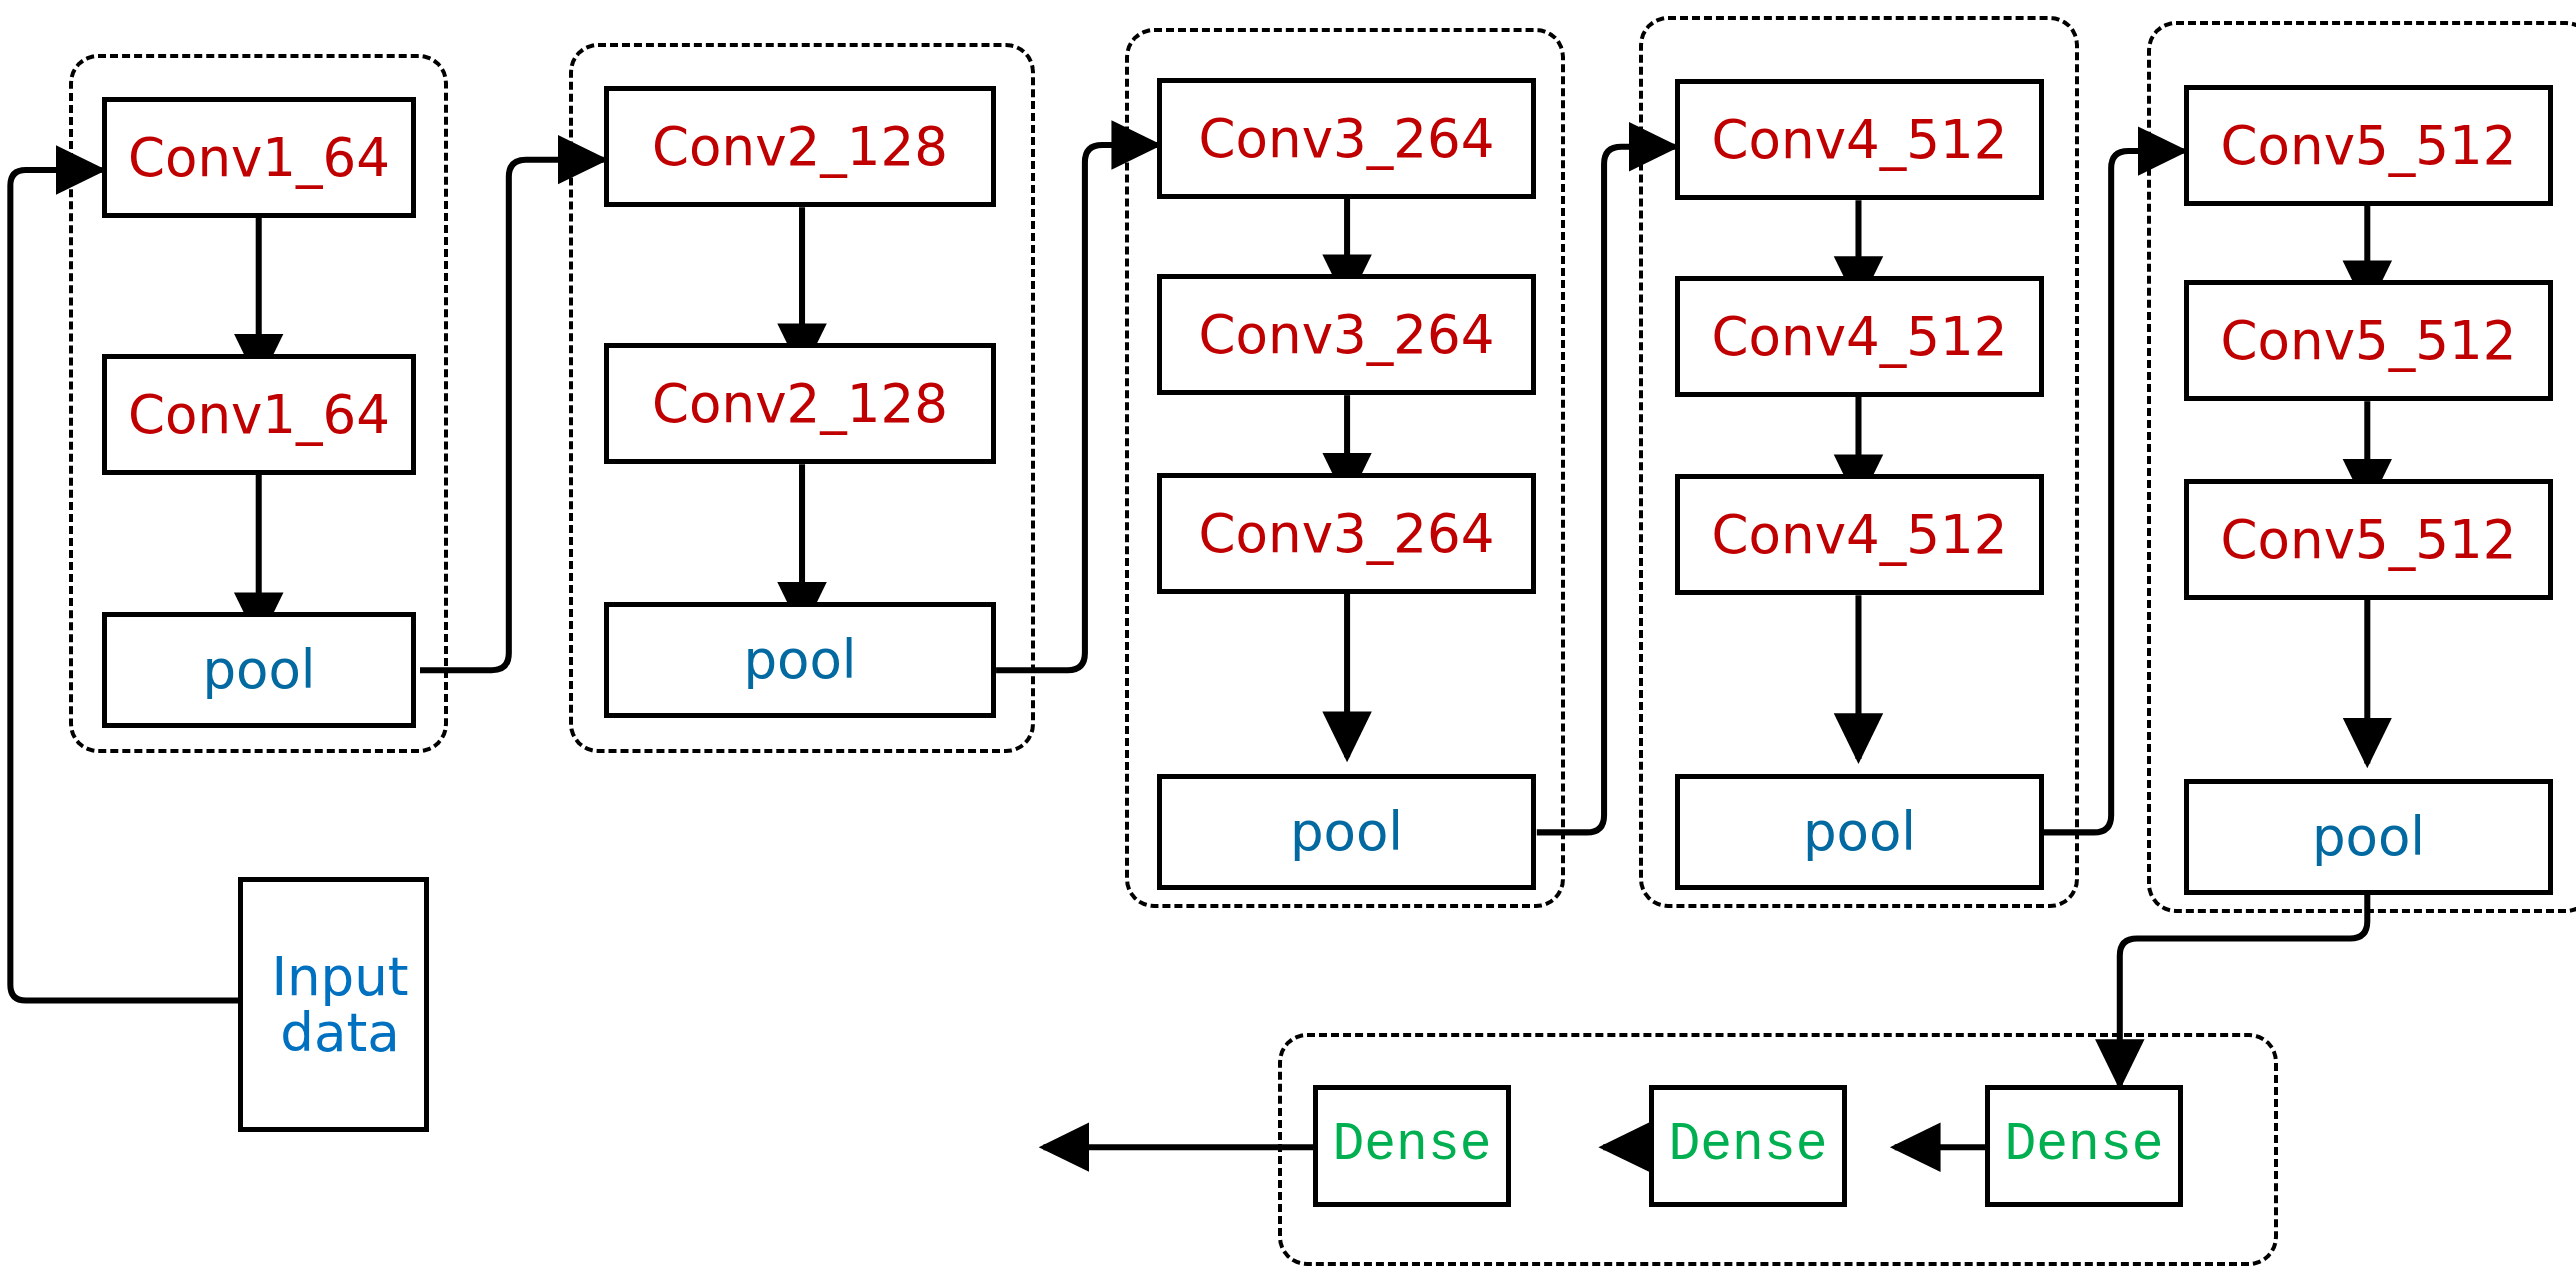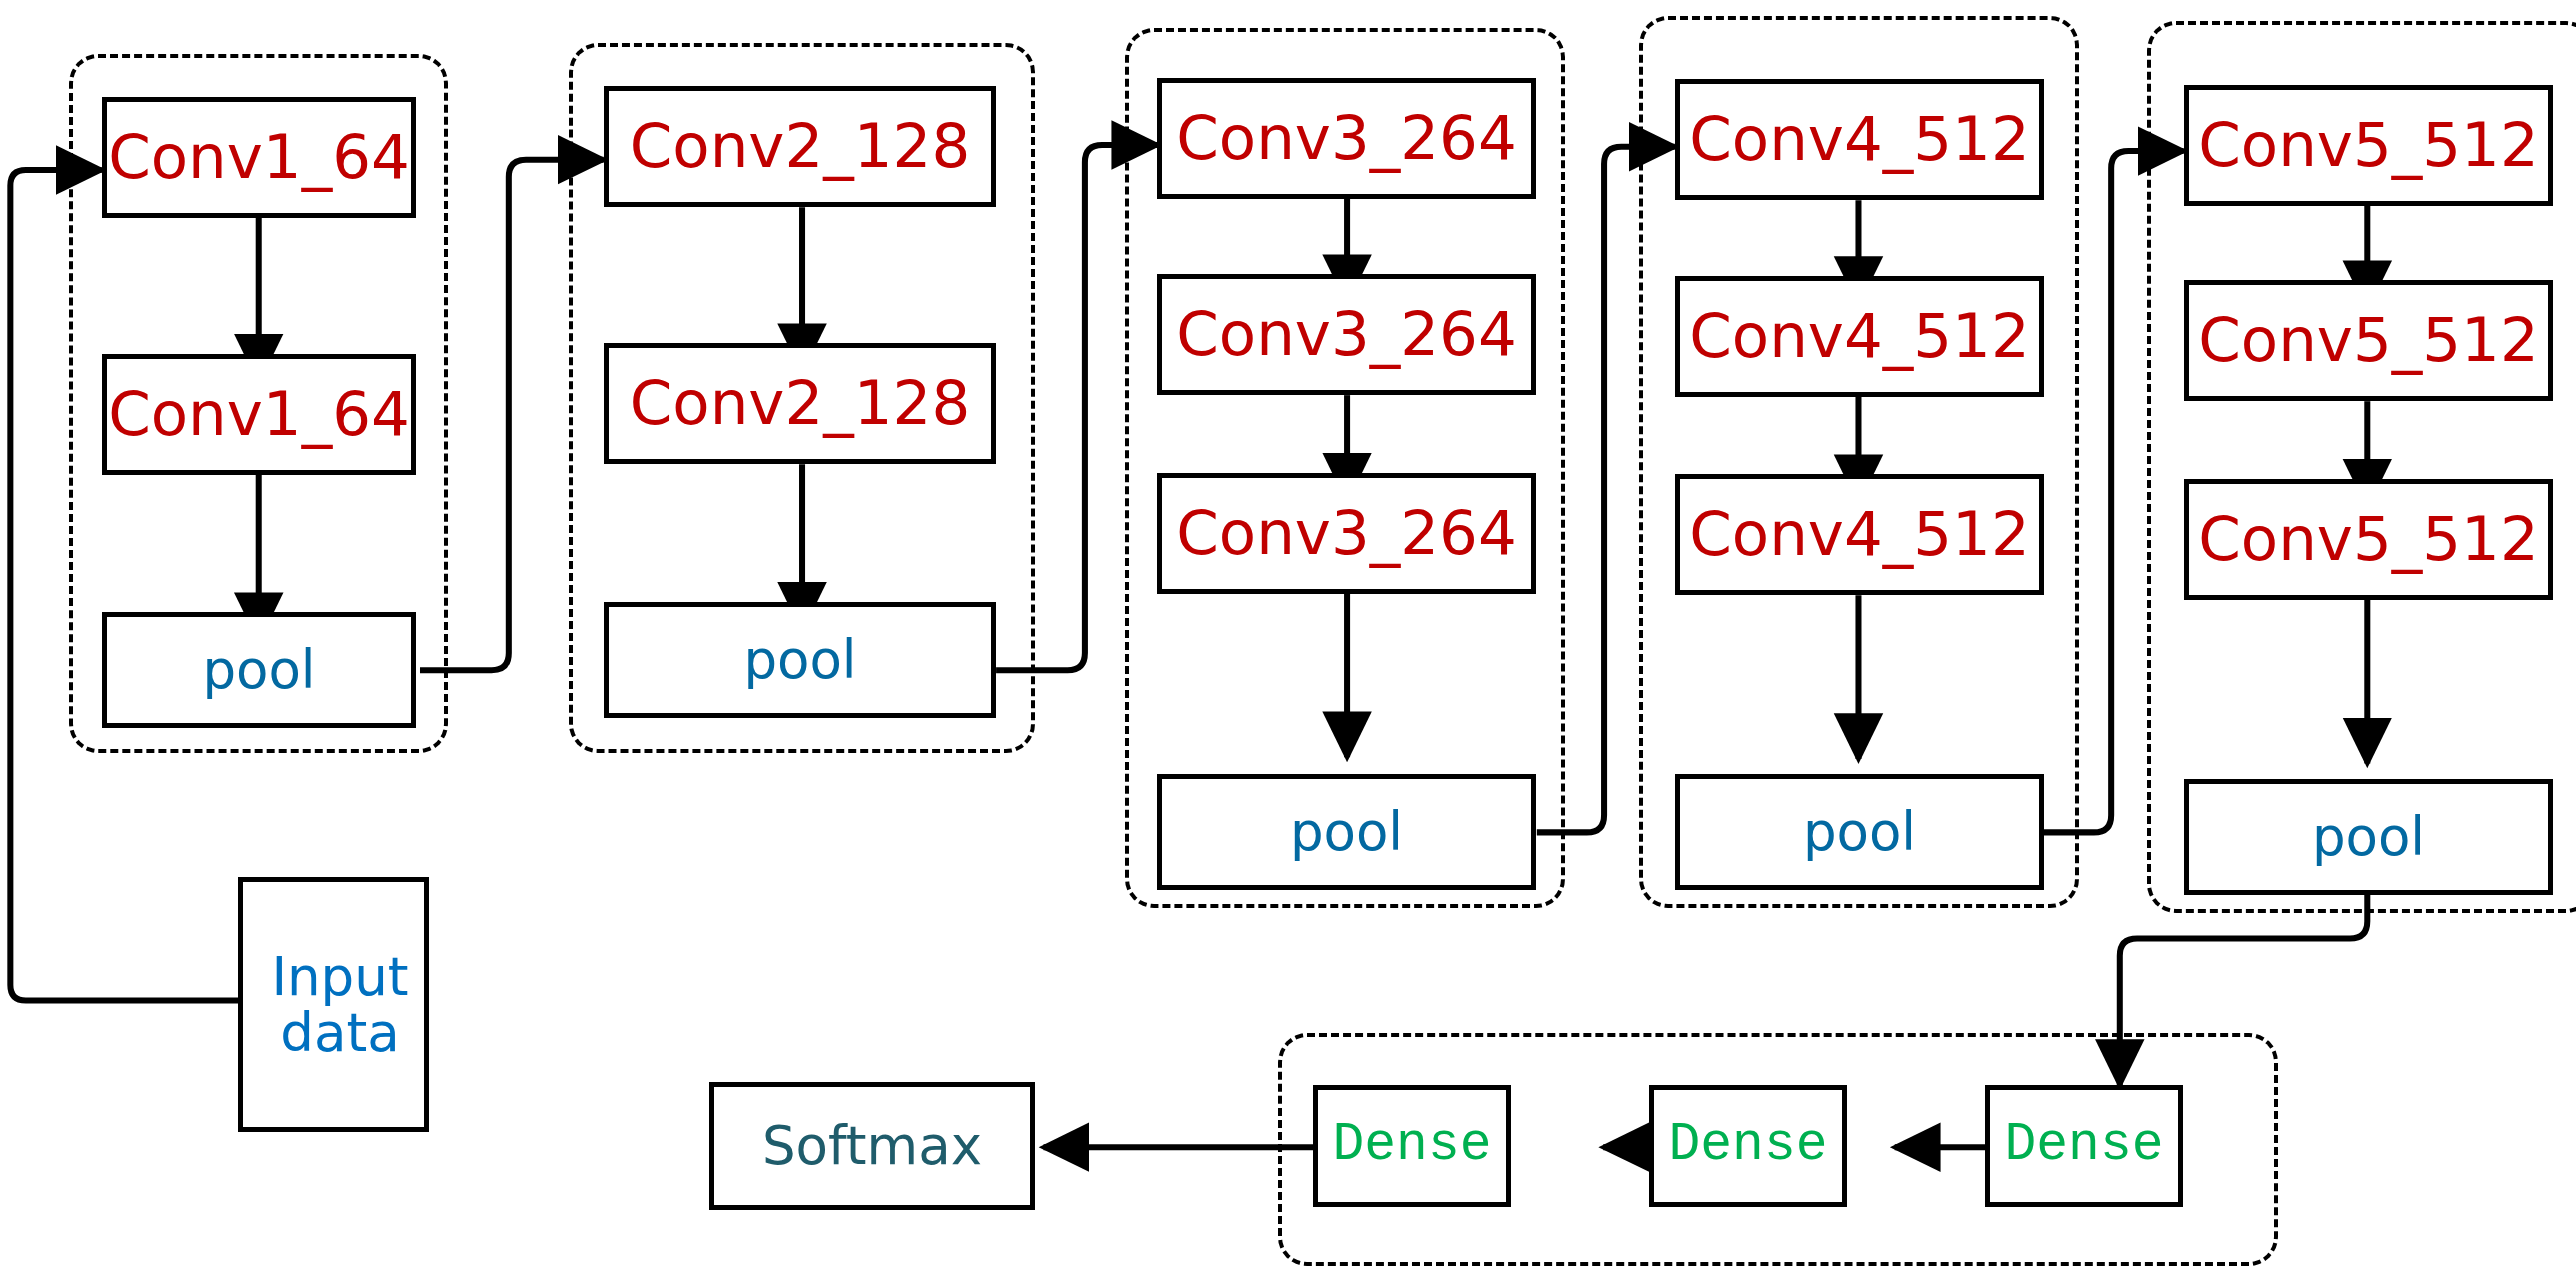--- a/index.html
+++ b/index.html
@@ -40,21 +40,21 @@
     display: flex;
     align-items: center;
     justify-content: center;
     text-align: center;
     line-height: 1.05;
   }
   .node span {
     display: block;
     white-space: pre-line;
   }
-  .t-conv  { color: #c00000; font-size: 61px; }
+  .t-conv  { color: #c00000; font-size: 53px; }
   .t-pool  { color: #0369a1; font-size: 53px; }
   .t-input { color: #0070c0; font-size: 53px; margin-left: 13px; }
   .t-dense { color: #00b050; font-size: 53px; font-family: Liberation Mono, monospace; }
   .t-soft  { color: #1f5c6b; font-size: 53px; }
 </style>
 </head>
 <body>
 
 <div id="canvas">
 
@@ -182,18 +182,15 @@
   <div class="node" style="left:1313px; top:1085px; width:198px; height:122px;">
     <span class="t-dense">Dense</span>
   </div>
   <div class="node" style="left:1649px; top:1085px; width:198px; height:122px;">
     <span class="t-dense">Dense</span>
   </div>
   <div class="node" style="left:1985px; top:1085px; width:198px; height:122px;">
     <span class="t-dense">Dense</span>
   </div>
 
-  <div class="node" style="left:709px; top:1082px; width:326px; height:128px;">
-    <span class="t-soft">Softmax</span>
-  </div>
 
 </div>
 
 
 </body></html>

